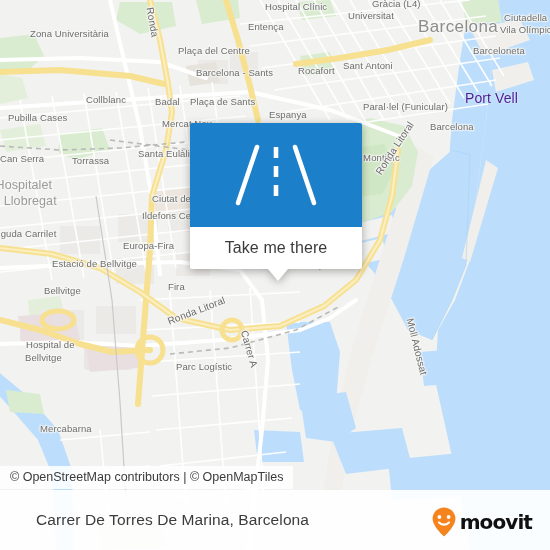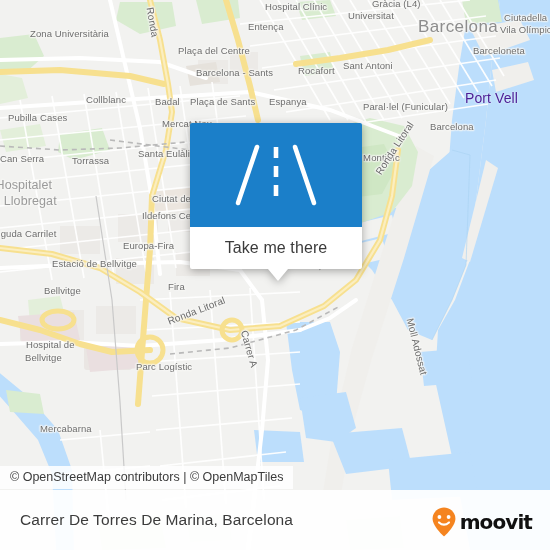--- a/index.html
+++ b/index.html
@@ -67,21 +67,21 @@
     white-space:nowrap;
   }
 
   
   #footer{
     position:absolute;left:0;top:490px;width:550px;height:60px;
     background:rgba(255,255,255,.93);
     display:flex;align-items:center;
   }
   #footer .title{
-    margin-left:20px;font-size:15.5px;color:#3c3c3c;letter-spacing:.1px;
+    margin-left:36px;font-size:15.5px;color:#3c3c3c;letter-spacing:.1px;
   }
   #logo{
     position:absolute;right:18px;top:16px;
     display:flex;align-items:center;gap:3px;
   }
   #logo .wordmark{
     font-size:20px;font-weight:bold;color:#111;letter-spacing:-.9px;
     font-family:"DejaVu Sans", sans-serif;
   }
 </style>
@@ -283,41 +283,41 @@
         <div class="maplabel " style="left: 248px; top: 21px;">Entença</div>
         <div class="maplabel " style="left: 473px; top: 45px;">Barceloneta</div>
         <div class="maplabel " style="left: 178px; top: 45px;">Plaça del Centre</div>
         <div class="maplabel " style="left: 343px; top: 60px;">Sant Antoni</div>
         <div class="maplabel " style="left: 196px; top: 67px;">Barcelona - Sants</div>
         <div class="maplabel " style="left: 298px; top: 65px;">Rocafort</div>
         <div class="maplabel water-lbl" style="left: 465px; top: 90px;">Port Vell</div>
         <div class="maplabel " style="left: 86px; top: 94px;">Collblanc</div>
         <div class="maplabel " style="left: 155px; top: 96px;">Badal</div>
         <div class="maplabel " style="left: 190px; top: 96px;">Plaça de Sants</div>
-        <div class="maplabel " style="left: 269px; top: 96px;">Espanya</div>
+        <div class="maplabel " style="left: 269px; top: 109px;">Espanya</div>
         <div class="maplabel " style="left: 363px; top: 101px;">Paral·lel (Funicular)</div>
         <div class="maplabel " style="left: 8px; top: 112px;">Pubilla Cases</div>
         <div class="maplabel " style="left: 162px; top: 118px;">Mercat Nou</div>
         <div class="maplabel " style="left: 430px; top: 121px;">Barcelona</div>
         <div class="maplabel " style="left: 0px; top: 153px;">Can Serra</div>
         <div class="maplabel " style="left: 138px; top: 148px;">Santa Eulàlia</div>
         <div class="maplabel " style="left: 72px; top: 155px;">Torrassa</div>
         <div class="maplabel " style="left: 355px; top: 152px;">e Montjuïc</div>
         <div class="maplabel district" style="left: -14px; top: 178px;">L'Hospitalet</div>
         <div class="maplabel district" style="left: -14px; top: 194px;">de Llobregat</div>
         <div class="maplabel " style="left: 152px; top: 193px;">Ciutat de</div>
         <div class="maplabel " style="left: 142px; top: 210px;">Ildefons Ce</div>
         <div class="maplabel " style="left: -18px; top: 228px;">Avinguda Carrilet</div>
         <div class="maplabel " style="left: 123px; top: 240px;">Europa-Fira</div>
         <div class="maplabel " style="left: 52px; top: 258px;">Estació de Bellvitge</div>
         <div class="maplabel " style="left: 44px; top: 285px;">Bellvitge</div>
         <div class="maplabel " style="left: 168px; top: 281px;">Fira</div>
         <div class="maplabel " style="left: 26px; top: 339px;">Hospital de</div>
         <div class="maplabel " style="left: 25px; top: 352px;">Bellvitge</div>
-        <div class="maplabel " style="left: 136px; top: 361px;">Parc Logístic</div>
+        <div class="maplabel " style="left: 144px; top: 361px; padding-left: 32px;">Parc Logístic</div>
         <div class="maplabel " style="left: 40px; top: 423px;">Mercabarna</div>
         <div class="maplabel road" style="left: 150px; top: 2px; transform: rotate(80deg); transform-origin: left center;">Ronda</div>
         <div class="maplabel road" style="left: 378px; top: 168px; transform: rotate(-57deg); transform-origin: left center;">Ronda Litoral</div>
         <div class="maplabel road" style="left: 168px; top: 316px; transform: rotate(-21deg); transform-origin: left center;">Ronda Litoral</div>
         <div class="maplabel road" style="left: 244px; top: 325px; transform: rotate(74deg); transform-origin: left center;">Carrer A</div>
         <div class="maplabel road" style="left: 410px; top: 313px; transform: rotate(76deg); transform-origin: left center;">Moll Adossat</div>
       </div>
   </div>
 
   <div id="popup">

